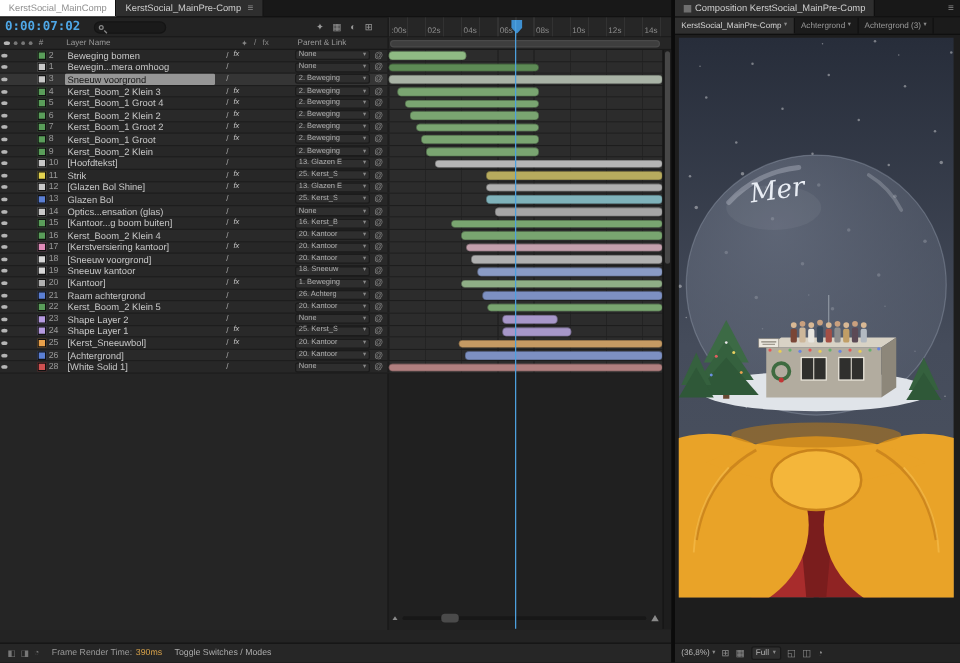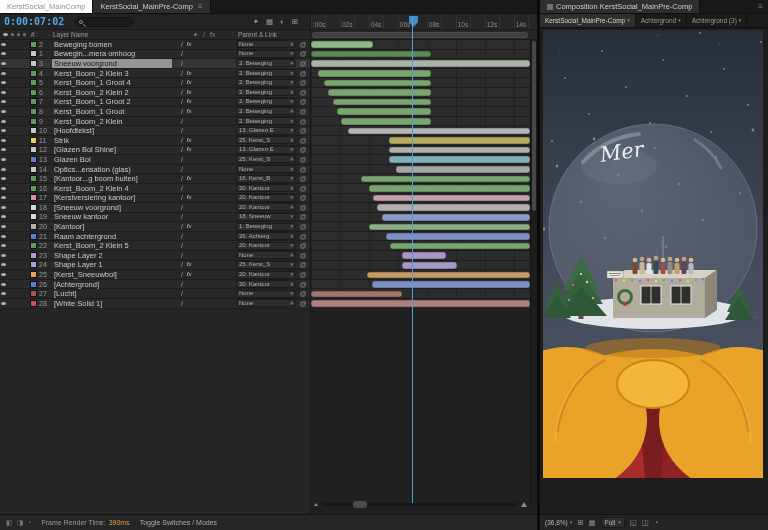--- a/index.html
+++ b/index.html
@@ -743,42 +743,20 @@
           <span class="c sw">
             <span>/</span>
           </span>
           <span class="c parent">
             <span class="ptxt">20. Kantoor</span>
             <span class="chev">▾</span>
           </span>
           <span class="c pick">@</span>
           <span class="gcell">
             <span class="bar" style="left:27.631578947368425%;width:72.36842105263158%;background:#7d90c2"></span>
-          </span>
-        </div>
-        <div class="lrow">
-          <span class="c av">
-            <span class="eye"></span>
-          </span>
-          <span class="c av"></span>
-          <span class="c av"></span>
-          <span class="c av"></span>
-          <span class="c chip" style="background:#a05a50"></span>
-          <span class="c num">27</span>
-          <span class="c name">[Lucht]</span>
-          <span class="c sw">
-            <span>/</span>
-          </span>
-          <span class="c parent">
-            <span class="ptxt">None</span>
-            <span class="chev">▾</span>
-          </span>
-          <span class="c pick">@</span>
-          <span class="gcell">
-            <span class="bar" style="left:0%;width:41.44736842105263%;background:#a3766d"></span>
           </span>
         </div>
         <div class="lrow">
           <span class="c av">
             <span class="eye"></span>
           </span>
           <span class="c av"></span>
           <span class="c av"></span>
           <span class="c av"></span>
           <span class="c chip" style="background:#cf5050"></span>

